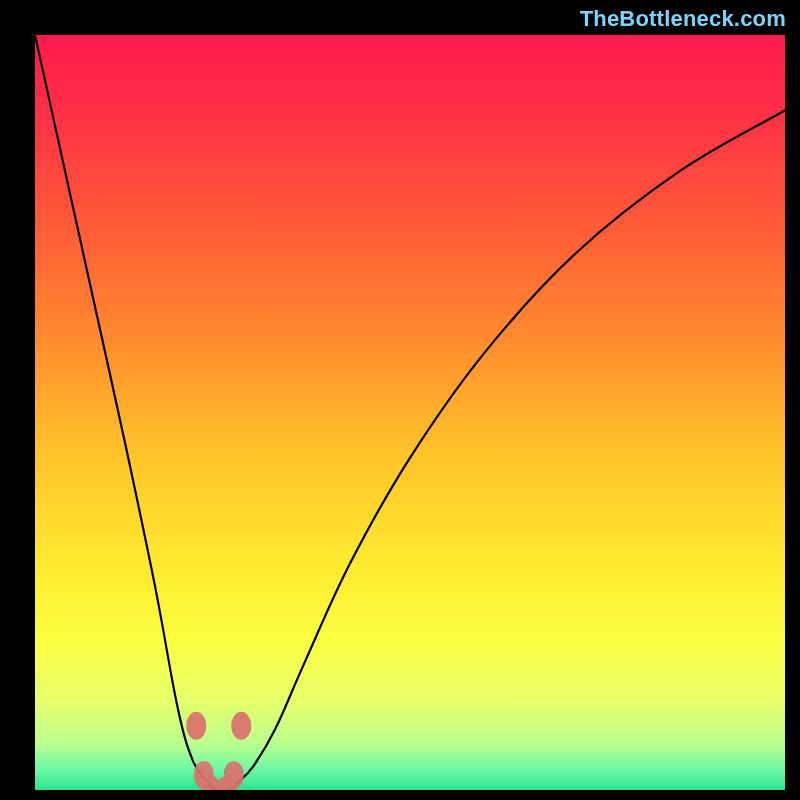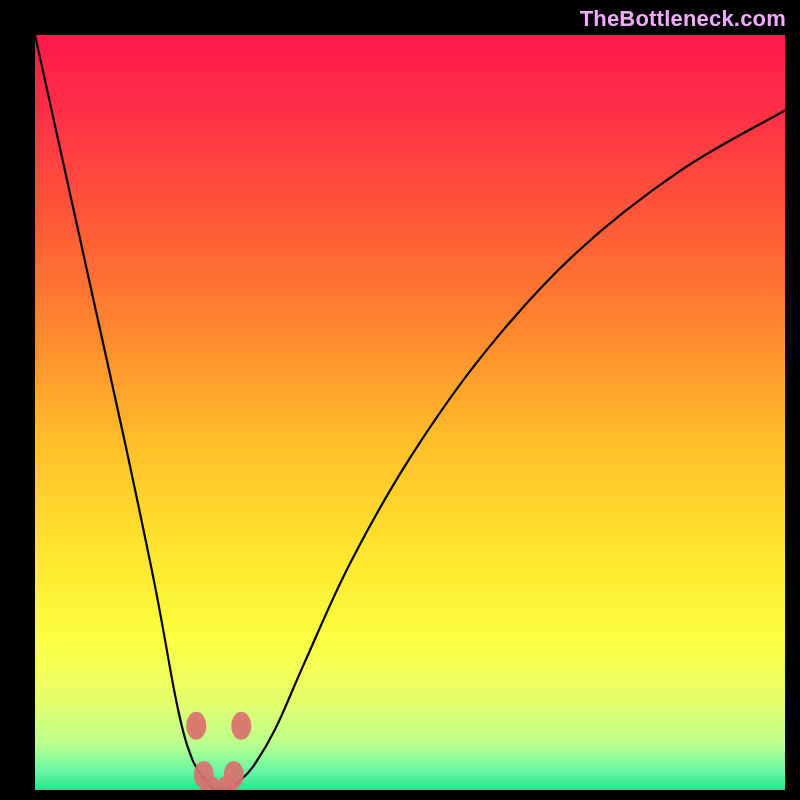--- a/index.html
+++ b/index.html
@@ -37,21 +37,21 @@
     overflow: visible;
   }
   .marker {
     fill: #d9716f;
     opacity: 0.92;
   }
   .watermark {
     position: absolute;
     top: 6px;
     right: 14px;
-    color: #f0abfc;
+    color: #7dd3fc;
     font-size: 22px;
     font-weight: 600;
     letter-spacing: 0.2px;
     user-select: none;
   }
 </style>
 </head>
 <body>
 
 <div class="stage">

